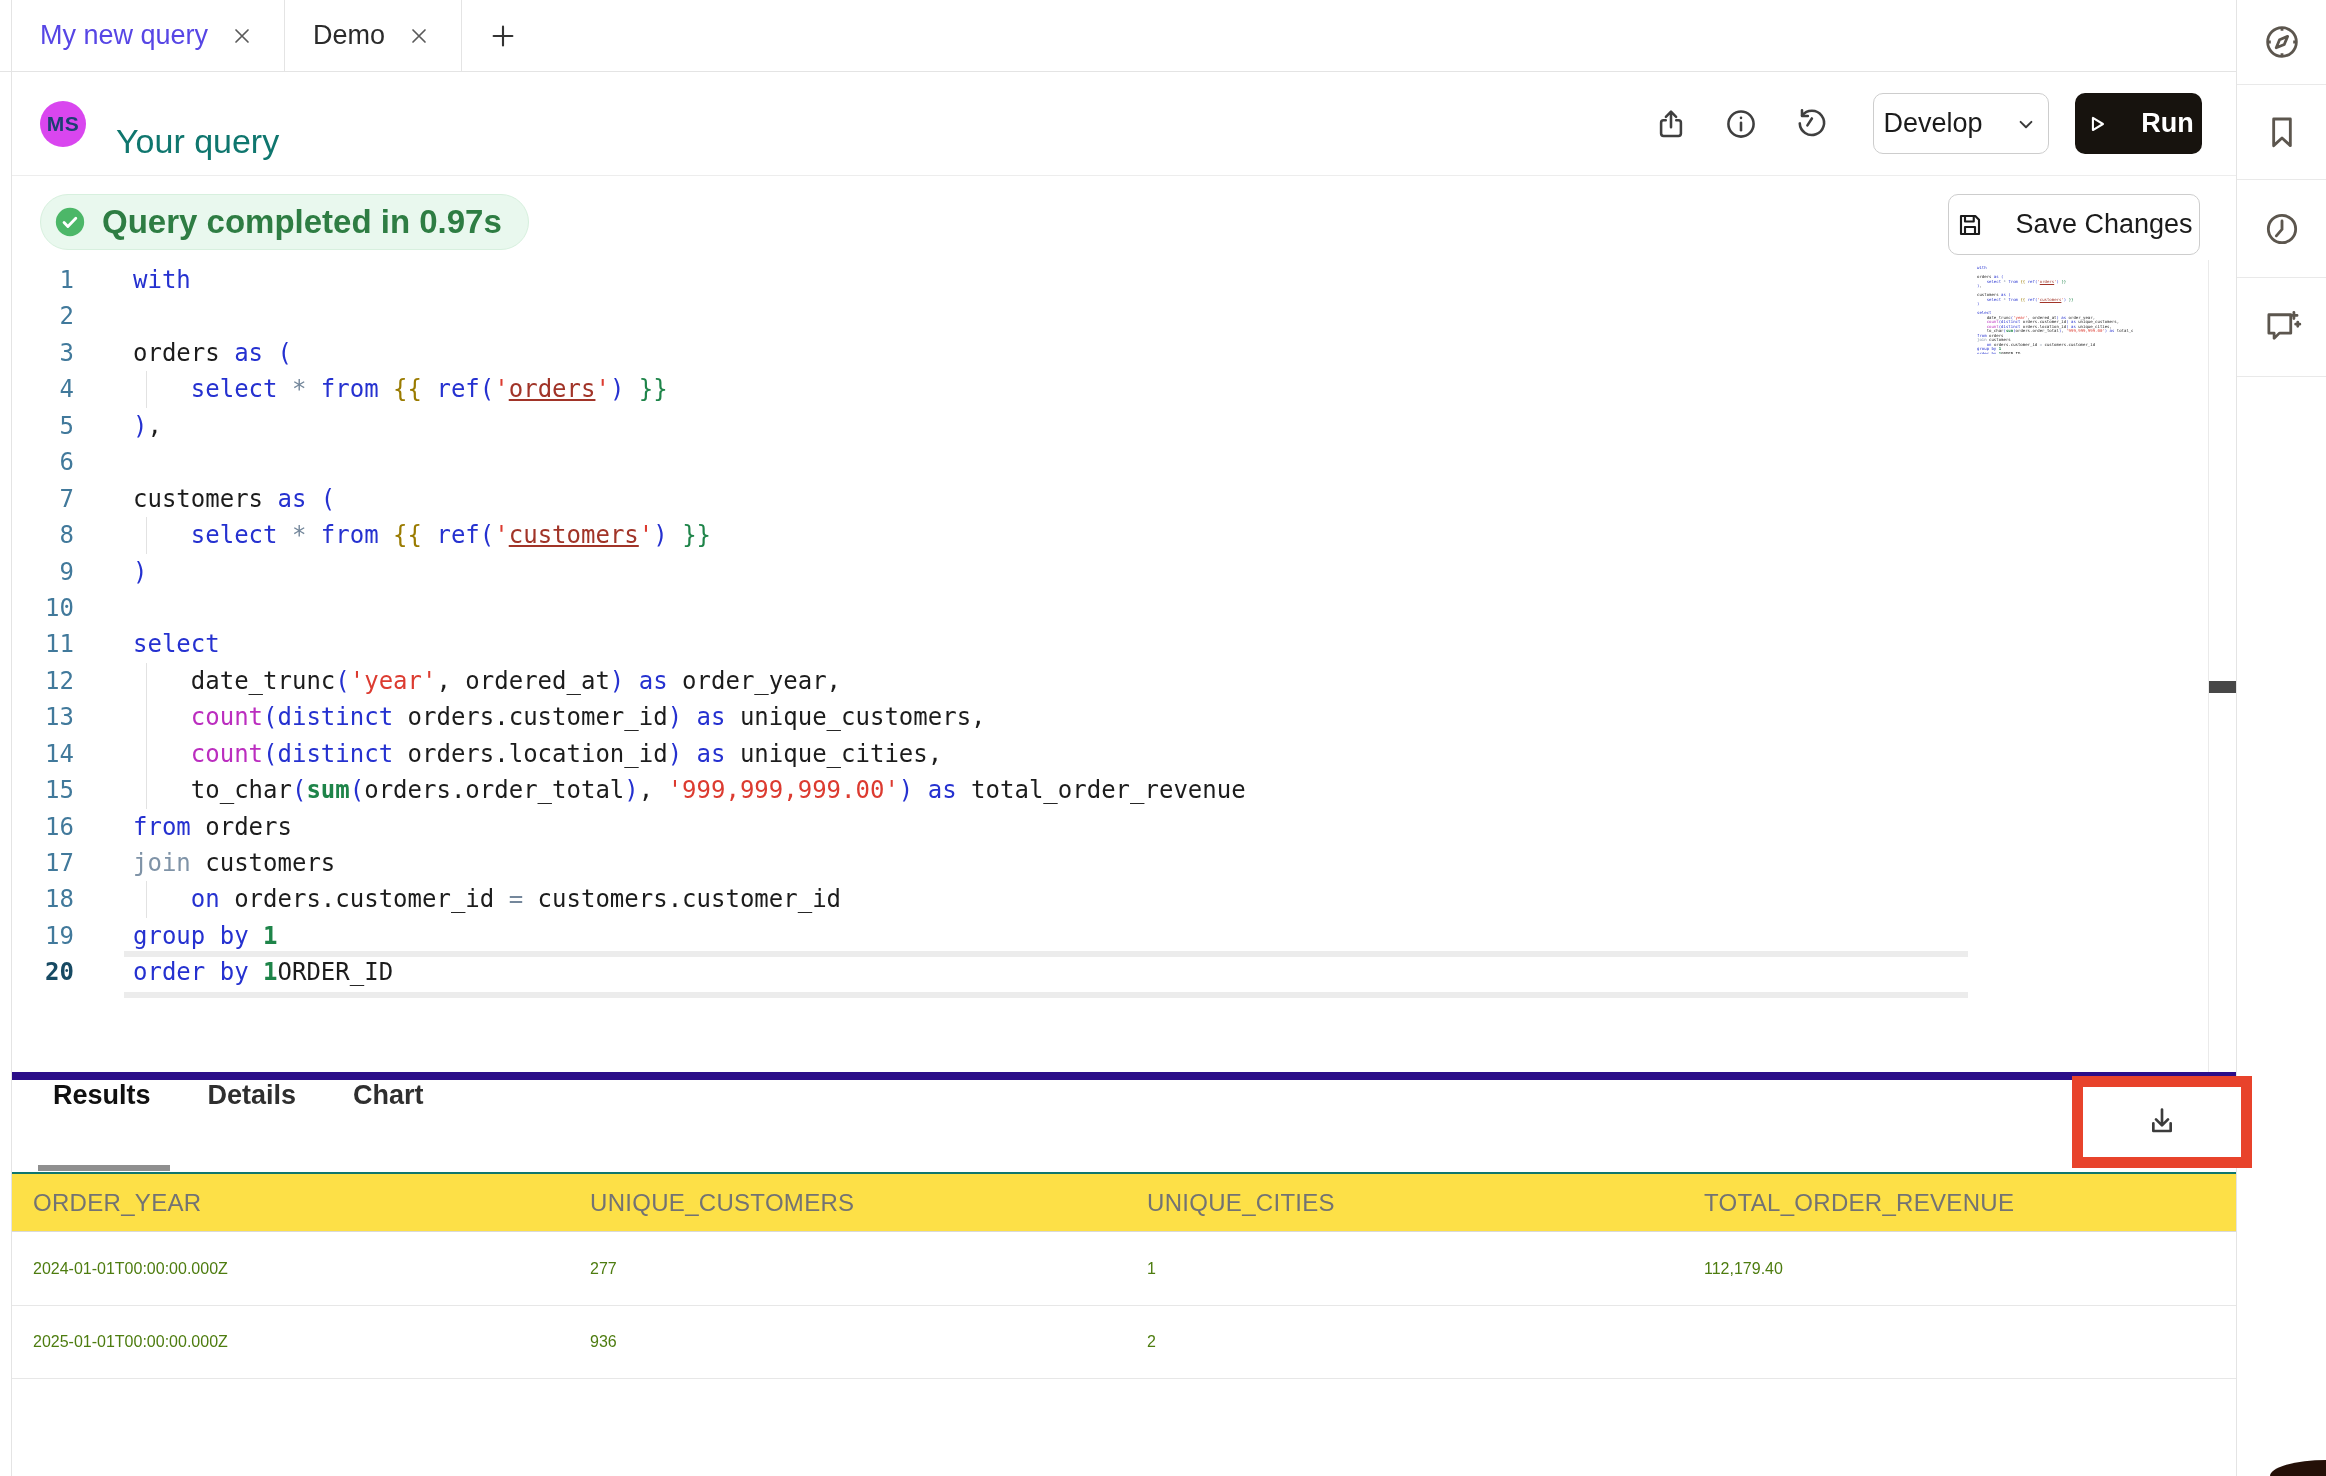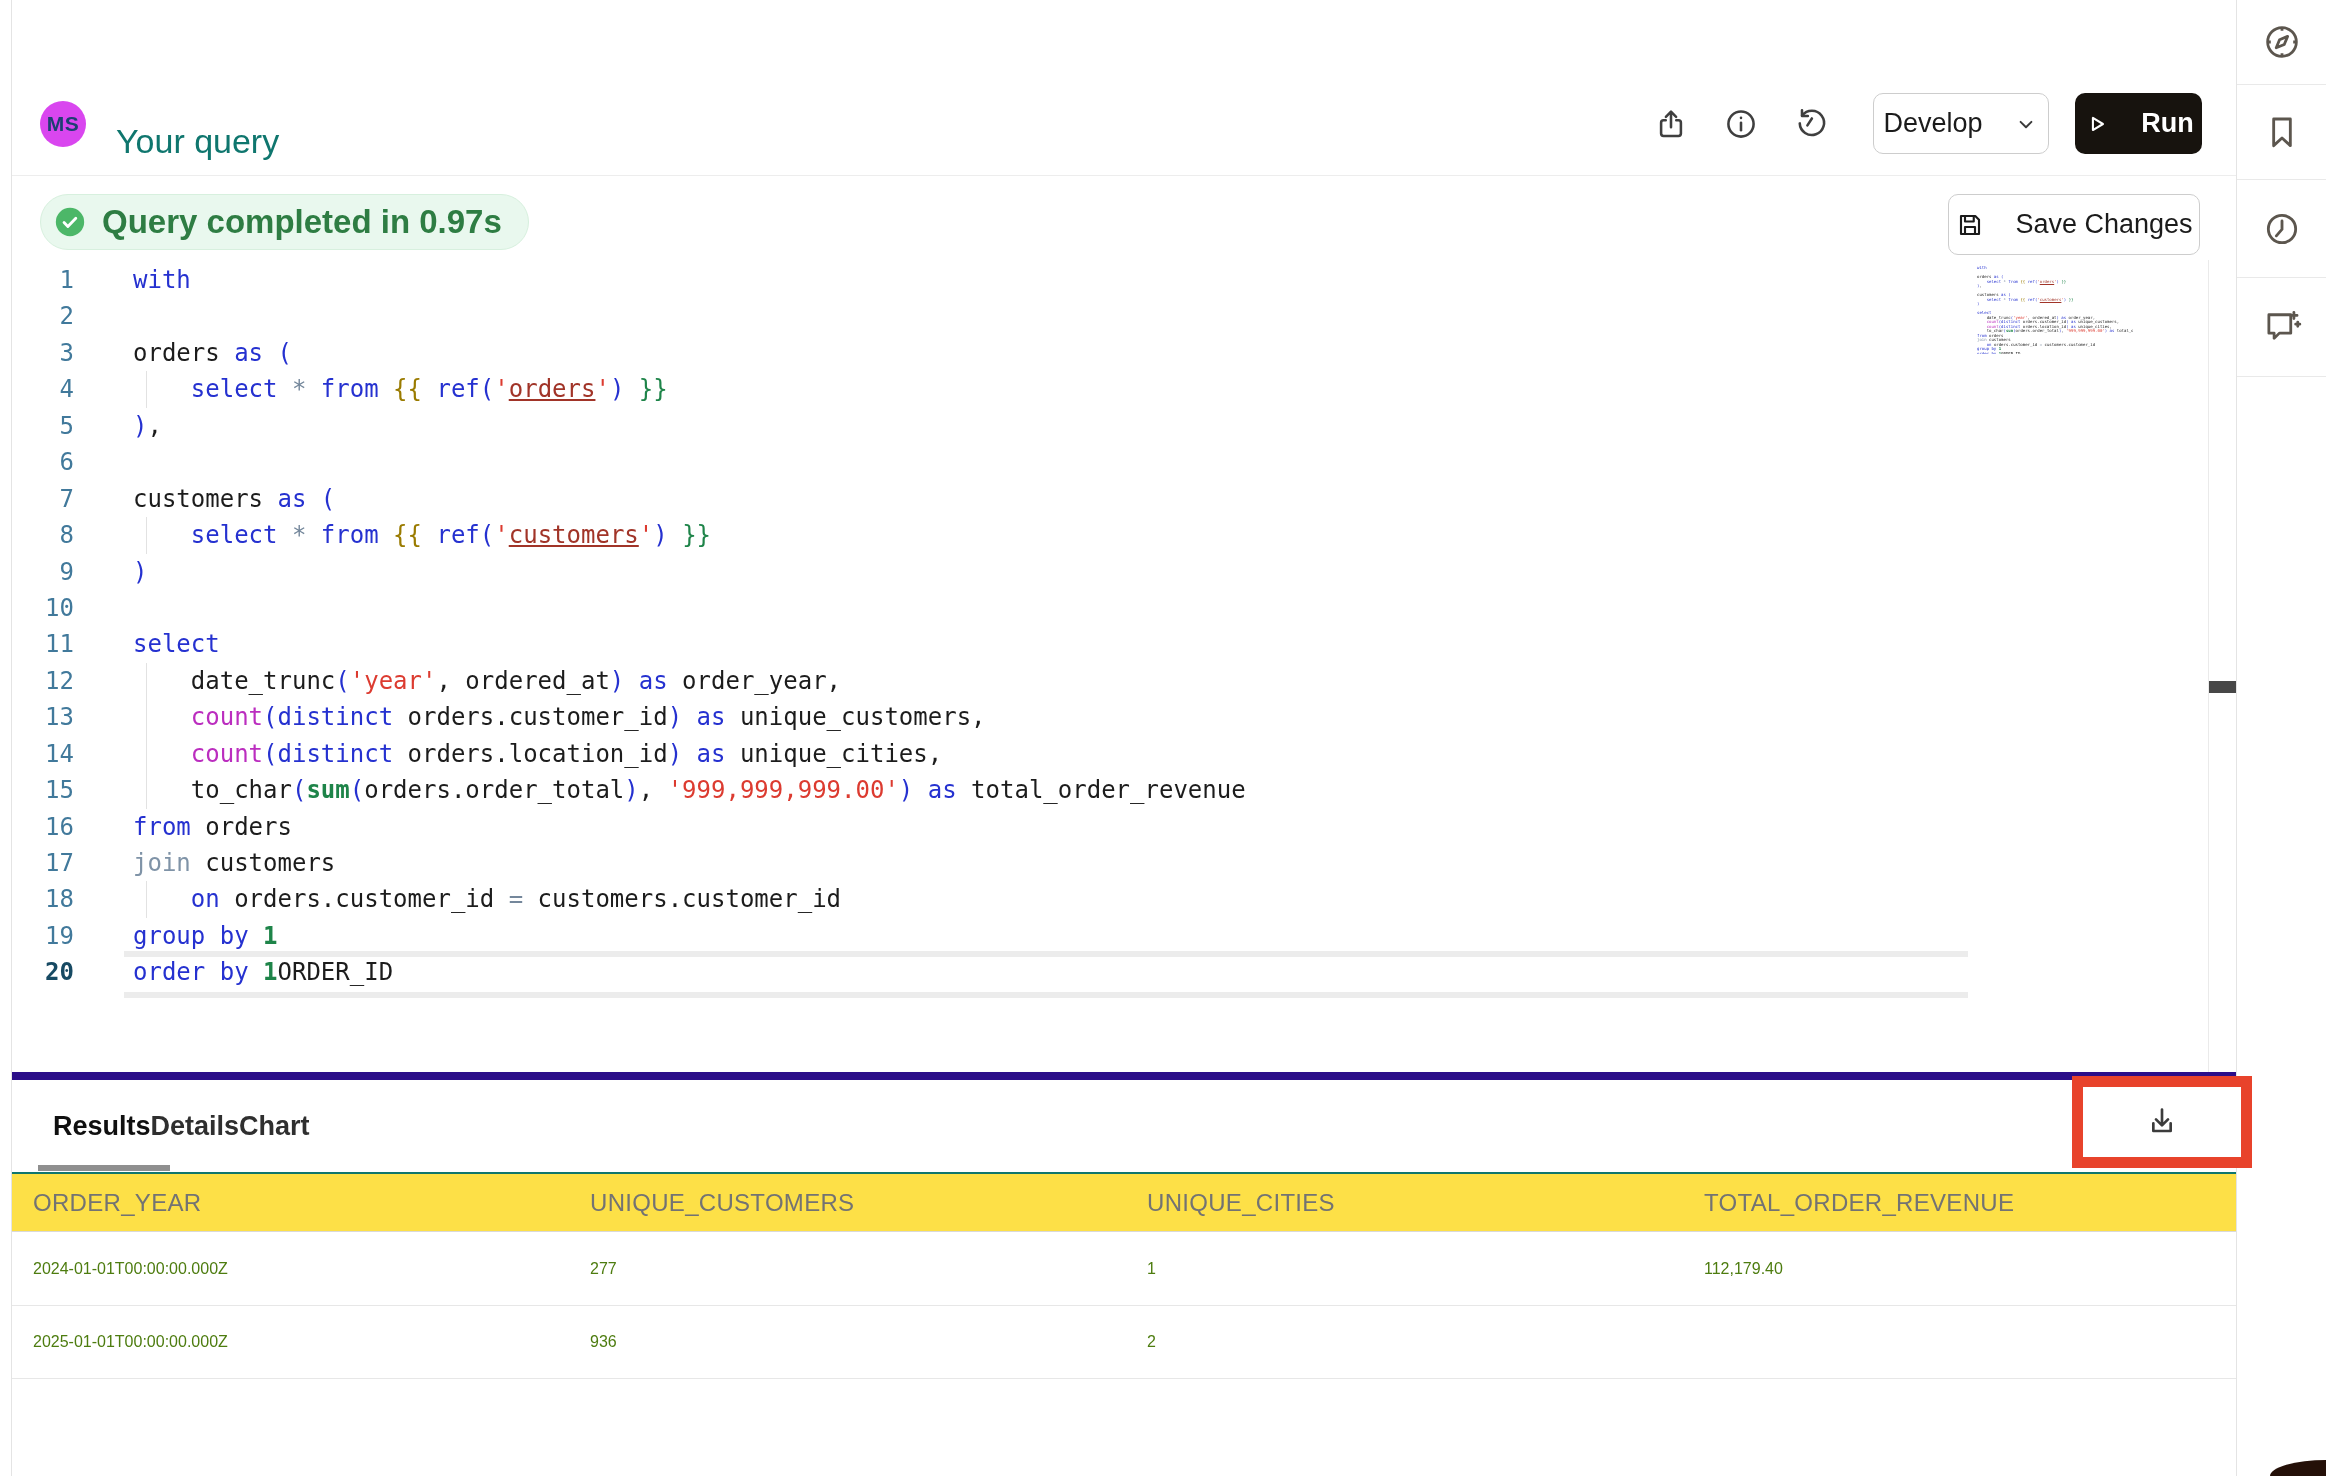--- a/index.html
+++ b/index.html
@@ -52,21 +52,21 @@
   .active-strip { left:124px; width:1844px; height:6px; background:#ececec; }
   .minimap { left:1977px; top:266px; width:156px; height:88px; overflow:hidden; font-family:"DejaVu Sans Mono", monospace; font-size:4px; cursor:pointer; }
   .minimap .cl { height:4.5px; line-height:4.5px; white-space:pre; }
   .scroll-line-inner { left:2208px; top:260px; width:1px; height:812px; background:#eaeaea; }
   .scroll-thumb { left:2209px; top:681px; width:27px; height:12px; background:#474747; cursor:grab; }
 
   
   .splitter { left:12px; top:1072px; width:2224px; height:8px; background:#2b0e89; cursor:row-resize; }
 
   
-  .results-tabs { left:12px; top:1080px; width:2224px; height:92px; display:flex; align-items:center; padding-left:41px; }
+  .results-tabs { left:12px; top:1080px; width:2224px; height:92px; display:flex; padding-left:41px; gap:57px; }
   .rtab { font-size:27px; font-weight:600; color:#2f2f2f; cursor:pointer; }
   .rtab.active { font-weight:700; color:#101010; }
   .rtab-underline { left:38px; top:1165px; width:132px; height:6px; background:#8f8f8f; }
   .dl-annotation { left:2072px; top:1076px; width:180px; height:92px; border:11px solid #e8432b; background:#fff; z-index:6; display:flex; align-items:center; justify-content:center; }
   .dl-btn { background:none; border:none; cursor:pointer; display:flex; align-items:center; justify-content:center; }
 
   .grid-head { left:12px; top:1172px; width:2224px; height:60px; background:#fde047; border-top:2px solid #0f766e; border-bottom:1px solid #d9d9d9; display:grid; grid-template-columns:557px 557px 557px 1fr; align-items:center; }
   .grid-head > div { padding-left:21px; font-size:24px; font-weight:500; color:#737373; letter-spacing:.3px; }
   .grid-row { left:12px; width:2224px; height:73px; background:#fff; border-bottom:1px solid #e7e7e7; display:grid; grid-template-columns:557px 557px 557px 1fr; align-items:center; }
   .grid-row > div { padding-left:21px; font-size:16px; color:#4d7c0f; }
@@ -75,20 +75,43 @@
   .corner-blob { right:0; bottom:0; width:56px; height:16px; background:#241008; border-top-left-radius:100% 100%; }
   svg { display:block; }
 </style>
 </head>
 <body>
 
 <div id="stage">
 
   <div class="abs left-border"></div>
 
+  <div class="abs tabbar">
+    <div class="tab active">
+      <span class="tab-label">My new query</span>
+      <span class="tab-close">
+        <svg width="24" height="24" viewBox="0 0 24 24">
+            <path d="M6 6l12 12M18 6L6 18" stroke="#5a5a5a" stroke-width="1.7" fill="none" stroke-linecap="round"></path>
+          </svg>
+      </span>
+    </div>
+    <div class="tab">
+      <span class="tab-label">Demo</span>
+      <span class="tab-close">
+        <svg width="24" height="24" viewBox="0 0 24 24">
+            <path d="M6 6l12 12M18 6L6 18" stroke="#5a5a5a" stroke-width="1.7" fill="none" stroke-linecap="round"></path>
+          </svg>
+      </span>
+    </div>
+    <div class="tab-plus">
+      <svg width="30" height="30" viewBox="0 0 24 24">
+          <path d="M12 4.5v15M4.5 12h15" stroke="#333" stroke-width="1.7" fill="none" stroke-linecap="round"></path>
+        </svg>
+    </div>
+  </div>
 
   <div class="abs rail">
     <div class="rail-cell" style="height:85px;">
       <span>
         <svg width="42" height="42" viewBox="0 0 24 24" fill="none" stroke="#5c564e" stroke-width="1.6">
           <circle cx="12" cy="12" r="8.2"></circle>
           <path d="M12 3.8v1.8M12 18.4v1.8M3.8 12h1.8M18.4 12h1.8"></path>
           <path d="M15.2 8.8l-1.9 4.6-4.6 1.9 1.9-4.6z" stroke-linejoin="round"></path>
         </svg>
       </span>

